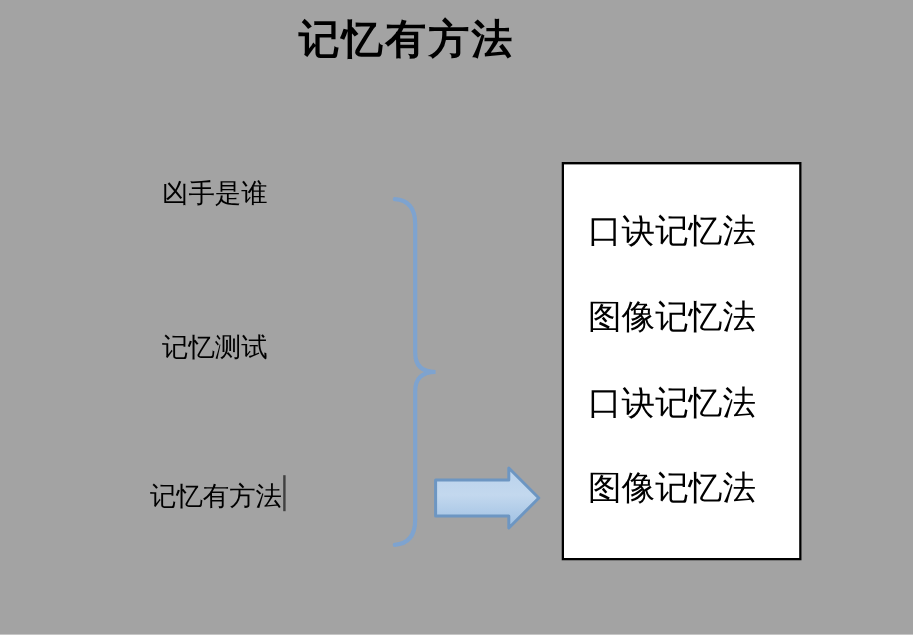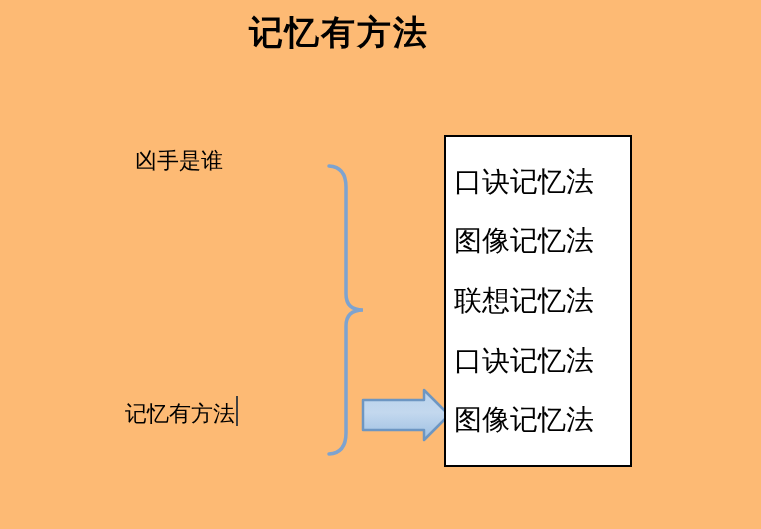--- a/index.html
+++ b/index.html
@@ -1,20 +1,20 @@
 <!DOCTYPE html>
 <html><head>
 <meta charset="utf-8">
 <style>
   html, body { margin: 0; padding: 0; background: #ffffff; }
   .canvas {
     position: relative;
     width: 761px;
     height: 529px;
-    background: #fdba74;
+    background: #a3a3a3;
     overflow: hidden;
     font-family: "Liberation Serif", "DejaVu Serif", serif;
     color: #000000;
   }
   .title {
     position: absolute;
     left: 249px;
     top: 10px;
     font-size: 34px;
     font-weight: bold;
@@ -49,48 +49,49 @@
   }
   .arrow-svg {
     position: absolute;
     left: 360px;
     top: 387px;
     width: 92px;
     height: 57px;
   }
   .methods-box {
     position: absolute;
-    left: 444px;
+    left: 468px;
     top: 135px;
     width: 176px;
     height: 328px;
     border: 2px solid #000000;
     background: #ffffff;
     display: flex;
     flex-direction: column;
     justify-content: space-evenly;
-    padding-left: 8px;
+    padding-left: 20px;
     box-sizing: content-box;
   }
   .method-item {
     font-size: 28px;
     line-height: 30px;
     white-space: nowrap;
     cursor: text;
   }
 </style>
 </head>
 <body>
 
 <div class="canvas">
 
   <div class="title">记忆有方法</div>
 
   <div class="left-item left-item-1">凶手是谁</div>
 
+  <div class="left-item left-item-2">记忆测试</div>
 
   <div class="left-item left-item-3"><span>记忆有方法</span><span class="caret"></span></div>
 
   <svg class="brace-svg" viewBox="0 0 48 294">
     <path d="M 7,3 Q 24,4 24,24 L 24,131 Q 24,147 41,147 Q 24,147 24,163 L 24,270 Q 24,290 7,291" fill="none" stroke="#7ea3cf" stroke-width="3.5" stroke-linecap="round"></path>
   </svg>
 
   <svg class="arrow-svg" viewBox="0 0 92 57">
     <defs>
       <linearGradient id="arrowGrad" x1="0" y1="0" x2="0" y2="1">
@@ -98,18 +99,17 @@
         <stop offset="45%" stop-color="#c3d8ee"></stop>
         <stop offset="100%" stop-color="#9dbfe2"></stop>
       </linearGradient>
     </defs>
     <polygon points="3,13 64,13 64,3 89,28 64,53 64,43 3,43" fill="url(#arrowGrad)" stroke="#6d96c2" stroke-width="2.5" stroke-linejoin="round"></polygon>
   </svg>
 
   <div class="methods-box">
     <div class="method-item">口诀记忆法</div>
     <div class="method-item">图像记忆法</div>
-    <div class="method-item">联想记忆法</div>
     <div class="method-item">口诀记忆法</div>
     <div class="method-item">图像记忆法</div>
   </div>
 
 </div>
 
 </body></html>

